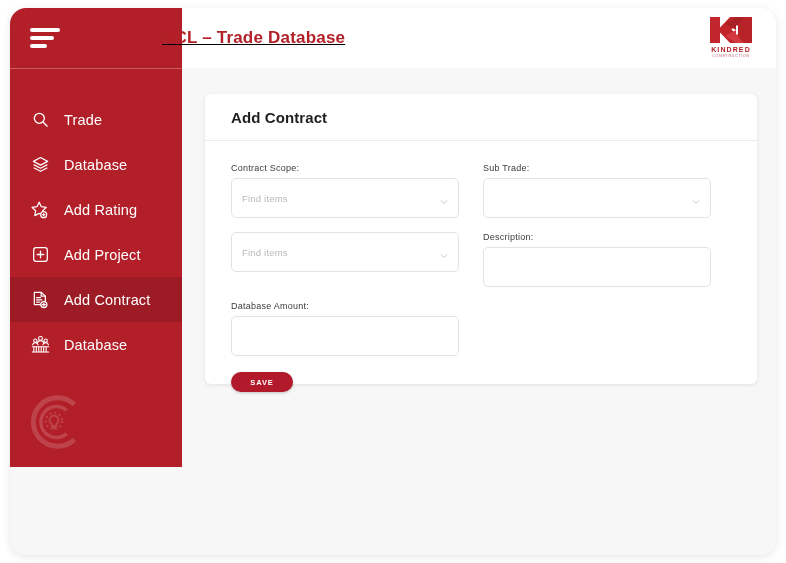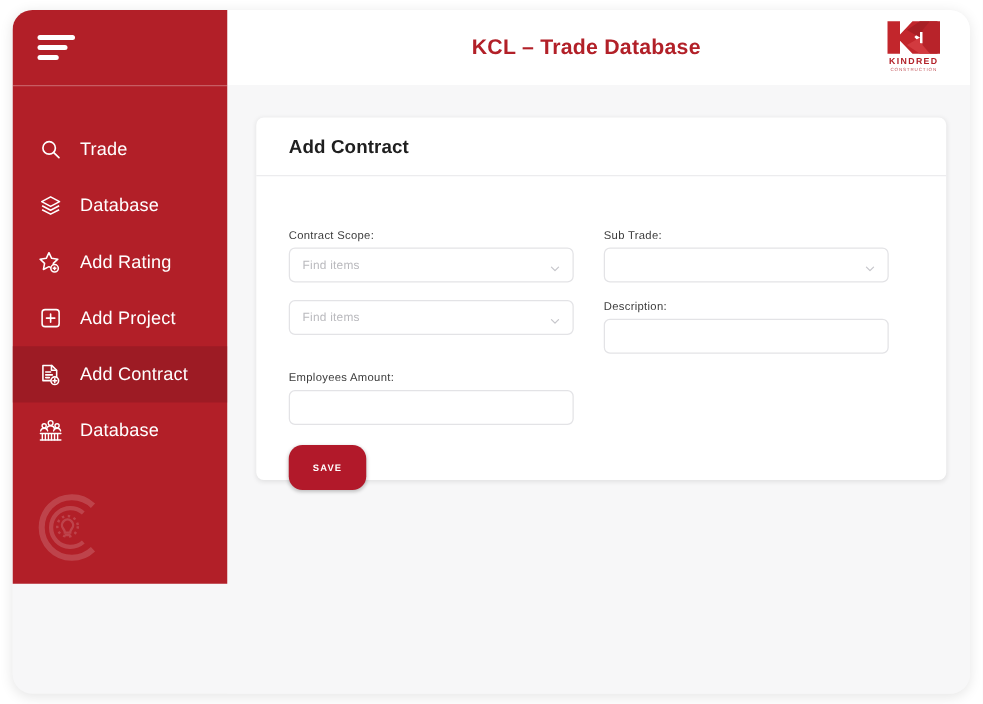--- a/index.html
+++ b/index.html
@@ -109,21 +109,21 @@
   
   .header {
     position: absolute;
     left: 172px;
     top: 0;
     width: 594px;
     height: 60px;
     background: #ffffff;
     display: flex;
     align-items: center;
-    justify-content: center;
+    text-decoration: underline;
   }
   .header-title {
     font-size: 17px;
     font-weight: bold;
     color: #b22028;
     letter-spacing: 0.2px;
     margin-left: -20px;
   }
   .logo {
     position: absolute;
@@ -185,33 +185,32 @@
   }
   .card-body {
     position: relative;
     padding: 22px 26px 0 26px;
   }
   .form-grid {
     display: grid;
     grid-template-columns: 228px 228px;
     column-gap: 24px;
     row-gap: 0;
-    margin-top: 20px;
   }
   .field { margin-bottom: 14px; }
   .field-label {
     font-size: 9px;
     color: #3b3b3b;
     letter-spacing: 0.25px;
     margin-bottom: 5px;
     display: block;
   }
   .control {
     position: relative;
-    height: 28px;
+    height: 40px;
     border: 1px solid #e3e3e6;
     border-radius: 5px;
     background: #ffffff;
     box-sizing: border-box;
     display: flex;
     align-items: center;
     padding: 0 10px;
     cursor: text;
   }
   .control.select { cursor: pointer; }
@@ -224,21 +223,21 @@
     position: absolute;
     right: 9px;
     top: 50%;
     transform: translateY(-50%);
     width: 10px;
     height: 10px;
   }
   .save-btn {
     margin-top: 2px;
     width: 62px;
-    height: 36px;
+    height: 20px;
     border: none;
     border-radius: 11px;
     background: #b2192a;
     color: #ffffff;
     font-size: 7.5px;
     font-weight: bold;
     letter-spacing: 0.9px;
     cursor: pointer;
     font-family: "Liberation Sans", sans-serif;
     box-shadow: 0 1px 3px rgba(0,0,0,0.22);
@@ -417,21 +416,21 @@
           </div>
 
           <div class="field">
             <label class="field-label">Description:</label>
             <div class="control">
               <span class="control-placeholder"></span>
             </div>
           </div>
 
           <div class="field">
-            <label class="field-label">Employees Amount:</label>
+            <label class="field-label">Database Amount:</label>
             <div class="control">
               <span class="control-placeholder"></span>
             </div>
           </div>
 
           <div class="field spacer"></div>
 
           <div>
             <button class="save-btn">SAVE</button>
           </div>

